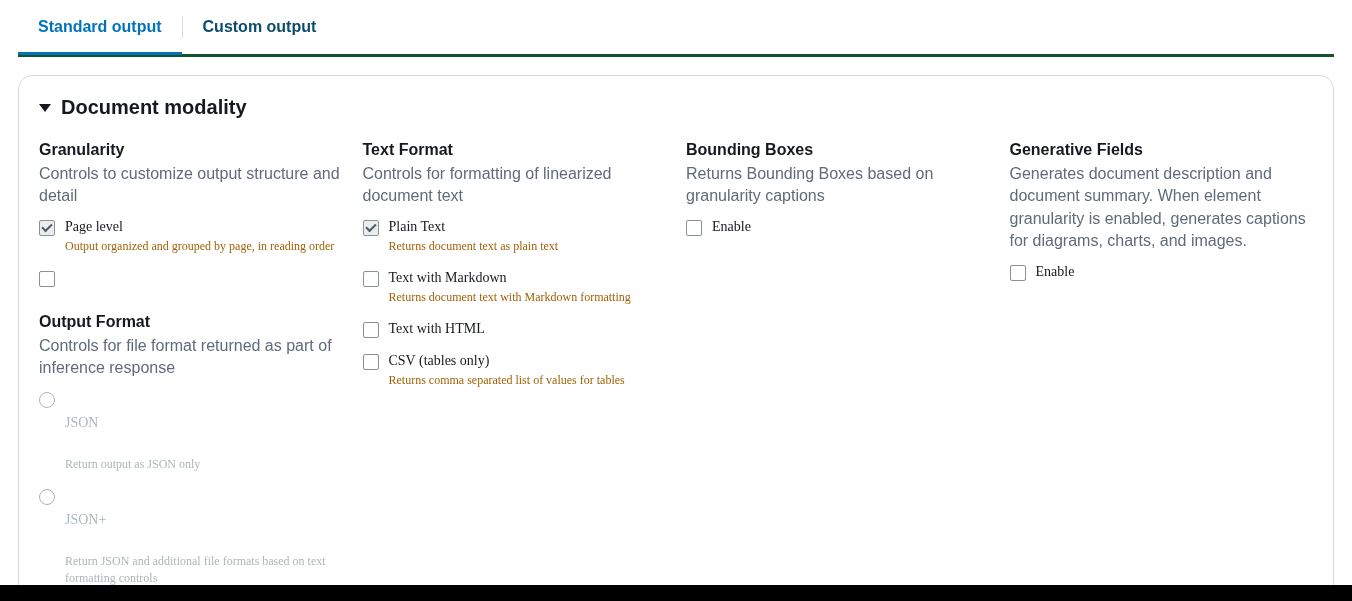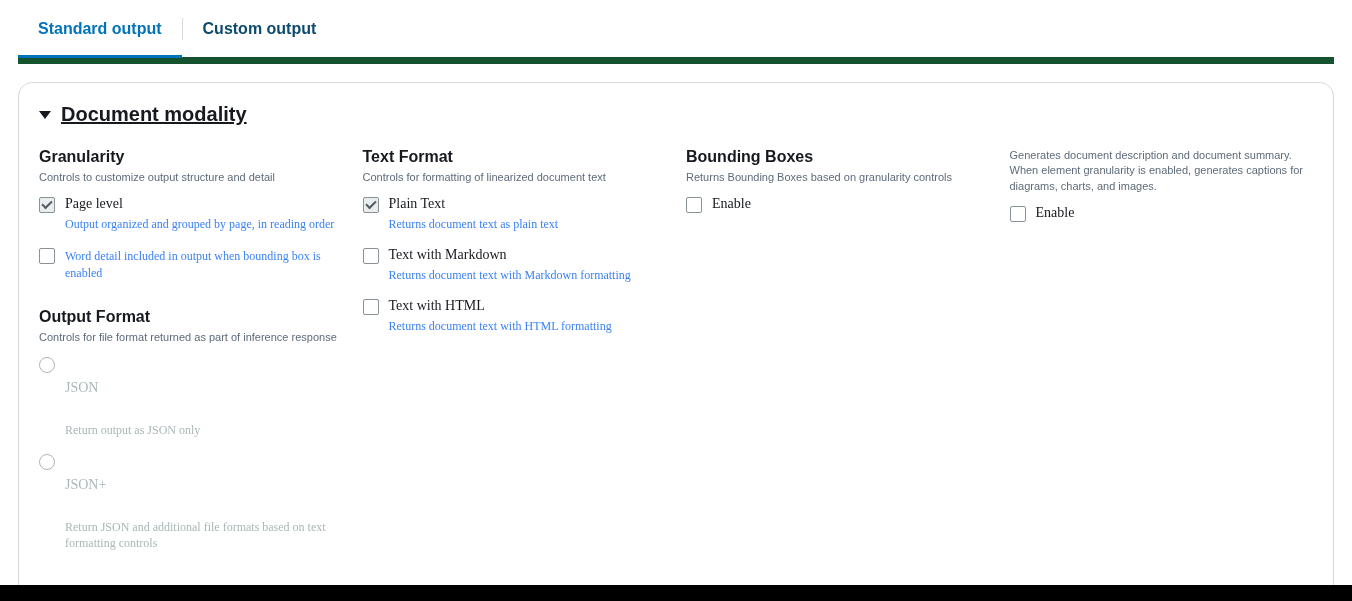--- a/index.html
+++ b/index.html
@@ -12,22 +12,22 @@
       overflow: hidden;
       position: relative;
     }
     .page-wrap {
       padding: 0 18px 18px 18px;
       background:#fff;
     }
     .tabs {
       display: flex;
       align-items: center;
-      border-bottom: 7px solid #14532d;
-      height: 64px;
+      border-bottom: 3px solid #14532d;
+      height: 57px;
     }
     .tab {
       font-size: 16px;
       font-weight: 700;
       color: #0c4a6e;
       padding: 0 20px;
       height: 100%;
       display: flex;
       align-items: center;
       cursor: pointer;
@@ -63,36 +63,35 @@
     .caret {
       width: 0; height: 0;
       border-left: 6px solid transparent;
       border-right: 6px solid transparent;
       border-top: 8px solid #16191f;
     }
     .panel-title {
       font-size: 20px;
       font-weight: 700;
       color: #16191f;
-      text-decoration: underline;
     }
     .cols {
       display: flex;
       gap: 20px;
       justify-content: center;
     }
     .col { flex: 1; min-width: 0; }
     .section-title {
       font-size: 16px;
       font-weight: 700;
       color: #16191f;
       margin-bottom: 4px;
     }
     .section-desc {
-      font-size: 11px;
+      font-size: 16px;
       color: #5f6b7a;
       line-height: 1.4;
       margin-bottom: 10px;
     }
     .opt {
       display: flex;
       gap: 10px;
       margin-bottom: 14px;
       font-family: Liberation Serif, serif;
     }
@@ -120,21 +119,21 @@
       transform: rotate(-45deg) translate(1px,-1px);
     }
     .opt-label {
       font-size: 14px;
       color: #16191f;
       font-weight: 400;
       line-height: 1.3;
     }
     .opt-desc {
       font-size: 12px;
-      color: #3b82f6;
+      color: #a16207;
       line-height: 1.4;
       margin-top: 2px;
     }
     .disabled .opt-label,
     .disabled .opt-desc { color: #aab7b8; margin-top: 24px; }
     .disabled .rb { border-color: #aab7b8; cursor: default; background:#fff; }
     .bottom-strip {
       position: absolute;
       left: 0; right: 0; bottom: 0;
       height: 16px;
@@ -174,21 +173,20 @@
                 <div class="check"></div>
               </div>
             <div>
               <div class="opt-label">Page level</div>
               <div class="opt-desc">Output organized and grouped by page, in reading order</div>
             </div>
           </div>
           <div class="opt">
             <div class="cb"></div>
             <div>
-              <div class="opt-desc">Word detail included in output when bounding box is enabled</div>
             </div>
           </div>
         </div>
 
         <div class="section-block">
           <div class="section-title">Output Format</div>
           <div class="section-desc">Controls for file format returned as part of inference response</div>
 
           <div class="opt disabled">
             <div class="rb"></div>
@@ -224,37 +222,44 @@
           <div class="cb"></div>
           <div>
             <div class="opt-label">Text with Markdown</div>
             <div class="opt-desc">Returns document text with Markdown formatting</div>
           </div>
         </div>
         <div class="opt">
           <div class="cb"></div>
           <div>
             <div class="opt-label">Text with HTML</div>
-            <div class="opt-desc">Returns document text with HTML formatting</div>
+          </div>
+        </div>
+        <div class="opt">
+          <div class="cb"></div>
+          <div>
+            <div class="opt-label">CSV (tables only)</div>
+            <div class="opt-desc">Returns comma separated list of values for tables</div>
           </div>
         </div>
       </div>
 
       <div class="col">
         <div class="section-title">Bounding Boxes</div>
-        <div class="section-desc">Returns Bounding Boxes based on granularity controls</div>
+        <div class="section-desc">Returns Bounding Boxes based on granularity captions</div>
         <div class="opt">
           <div class="cb"></div>
           <div>
             <div class="opt-label">Enable</div>
           </div>
         </div>
       </div>
 
       <div class="col">
+        <div class="section-title">Generative Fields</div>
         <div class="section-desc">Generates document description and document summary. When element granularity is enabled, generates captions for diagrams, charts, and images.</div>
         <div class="opt">
           <div class="cb"></div>
           <div>
             <div class="opt-label">Enable</div>
           </div>
         </div>
       </div>
     </div>
   </div>

